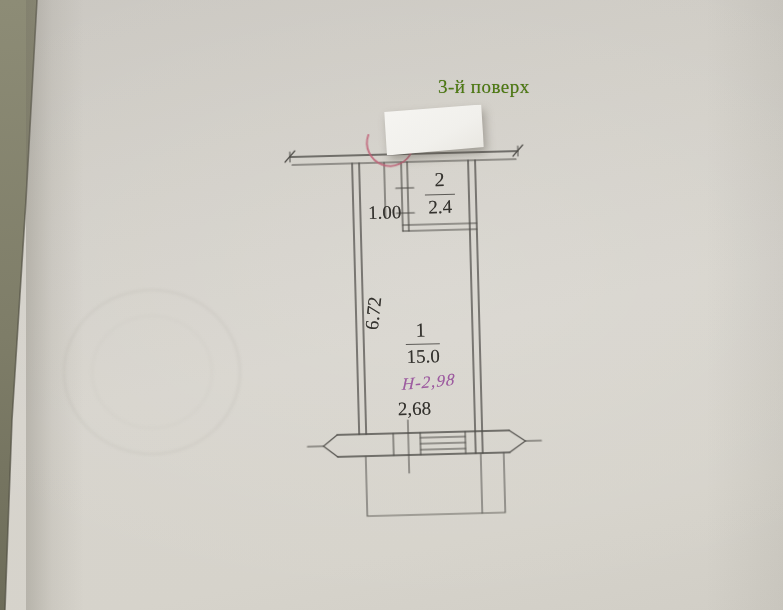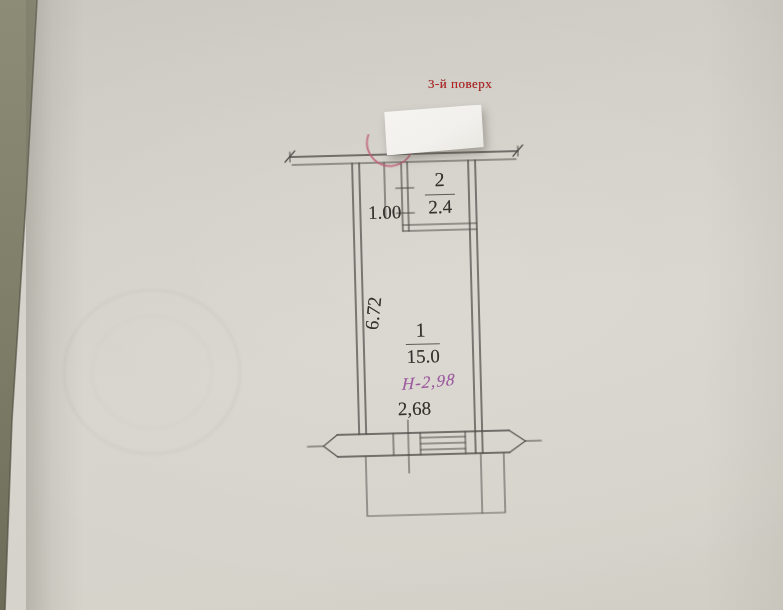--- a/index.html
+++ b/index.html
@@ -44,22 +44,22 @@
   
   .sticker {
     position:absolute; left:381px; top:104px; width:103px; height:52px;
     background:linear-gradient(150deg,#f6f5f2 0%, #f1f0ec 60%, #e7e5df 100%);
     clip-path:polygon(3% 16%, 97% 0%, 100% 82%, 6% 100%);
     transform:rotate(.5deg);
   }
   .sticker-wrap { position:absolute; left:0; top:0; filter:drop-shadow(3px 5px 5px rgba(80,75,65,.40)); }
   
   .floor-title {
-    position:absolute; left:428px; top:76px; width:130px;
-    font-size:13px; letter-spacing:.5px; color:#b91c1c;
+    position:absolute; left:438px; top:76px; width:130px;
+    font-size:19px; letter-spacing:.5px; color:#4d7c0f;
     text-shadow:0 0 .7px rgba(53,51,48,.5);
   }
 </style>
 </head>
 <body style="--c-text: #34322e; --c-line: #4f4d49; --c-purple: #98519c;">
 
 <svg class="bg-svg" width="783" height="610">
   <defs>
     <linearGradient id="deskg" x1="0" y1="0" x2="0" y2="1">
       <stop offset="0" stop-color="#8d8c76"></stop>

